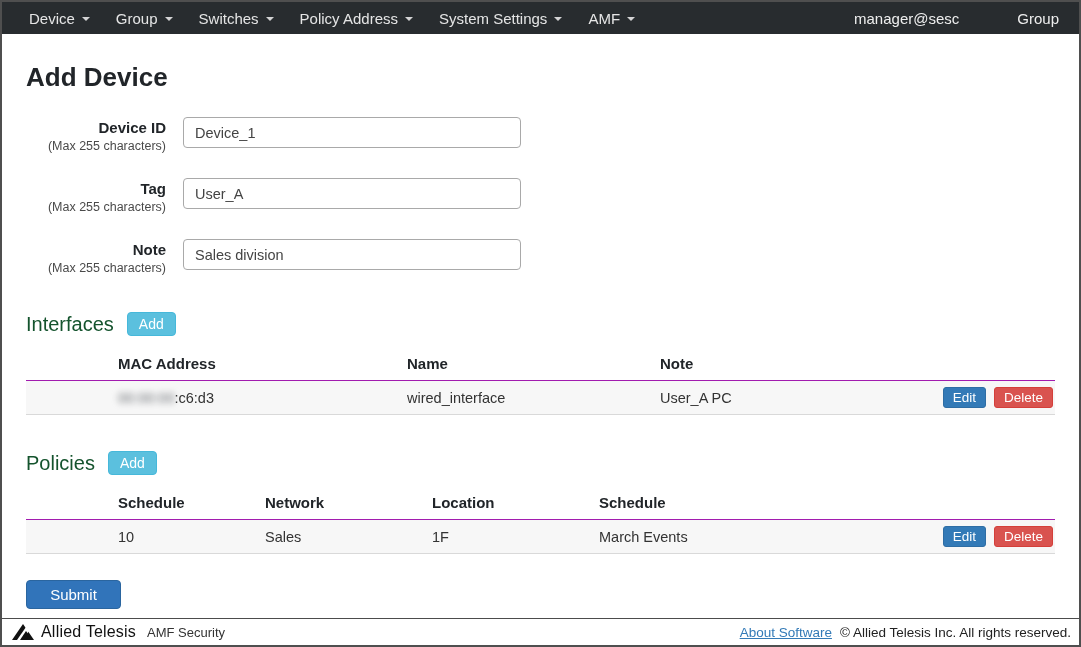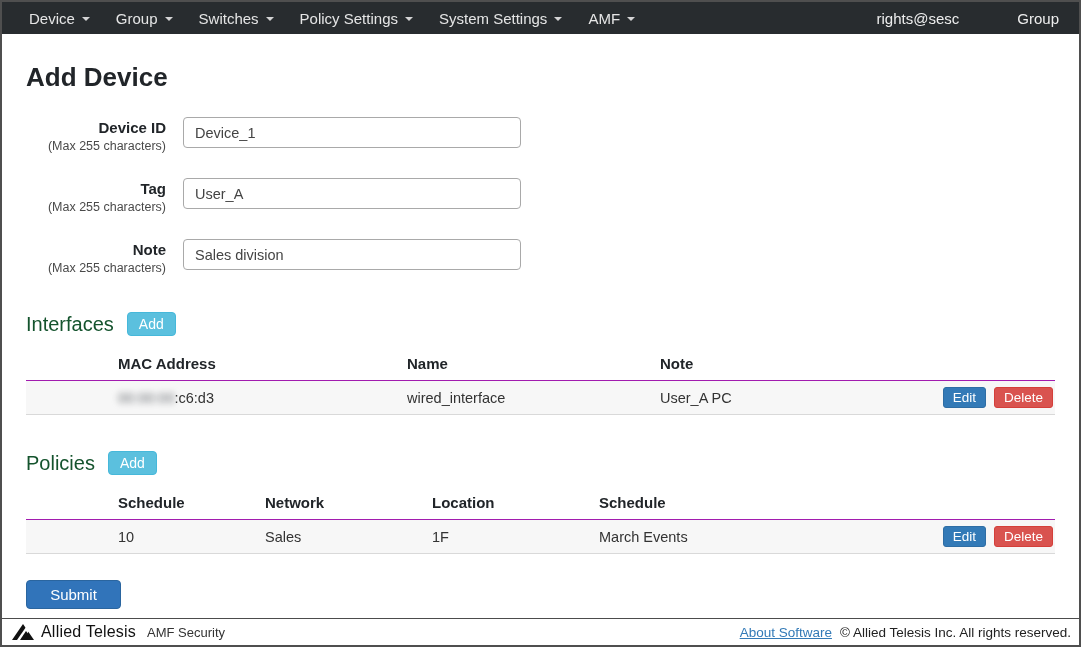--- a/index.html
+++ b/index.html
@@ -100,33 +100,33 @@
     </div>
     <div class="nav-item">
       <span>Group</span>
       <span class="caret"></span>
     </div>
     <div class="nav-item">
       <span>Switches</span>
       <span class="caret"></span>
     </div>
     <div class="nav-item">
-      <span>Policy Settings</span>
+      <span>Policy Address</span>
       <span class="caret"></span>
     </div>
     <div class="nav-item">
       <span>System Settings</span>
       <span class="caret"></span>
     </div>
     <div class="nav-item">
       <span>AMF</span>
       <span class="caret"></span>
     </div>
     <div class="nav-right">
-      <span class="nav-user">rights@sesc</span>
+      <span class="nav-user">manager@sesc</span>
       <span class="nav-logout">Group</span>
     </div>
   </div>
 
   <div class="content">
     <div class="page-title">Add Device</div>
 
     <div class="form-row">
       <div class="label-col">
         <div class="field-label">Device ID</div>

